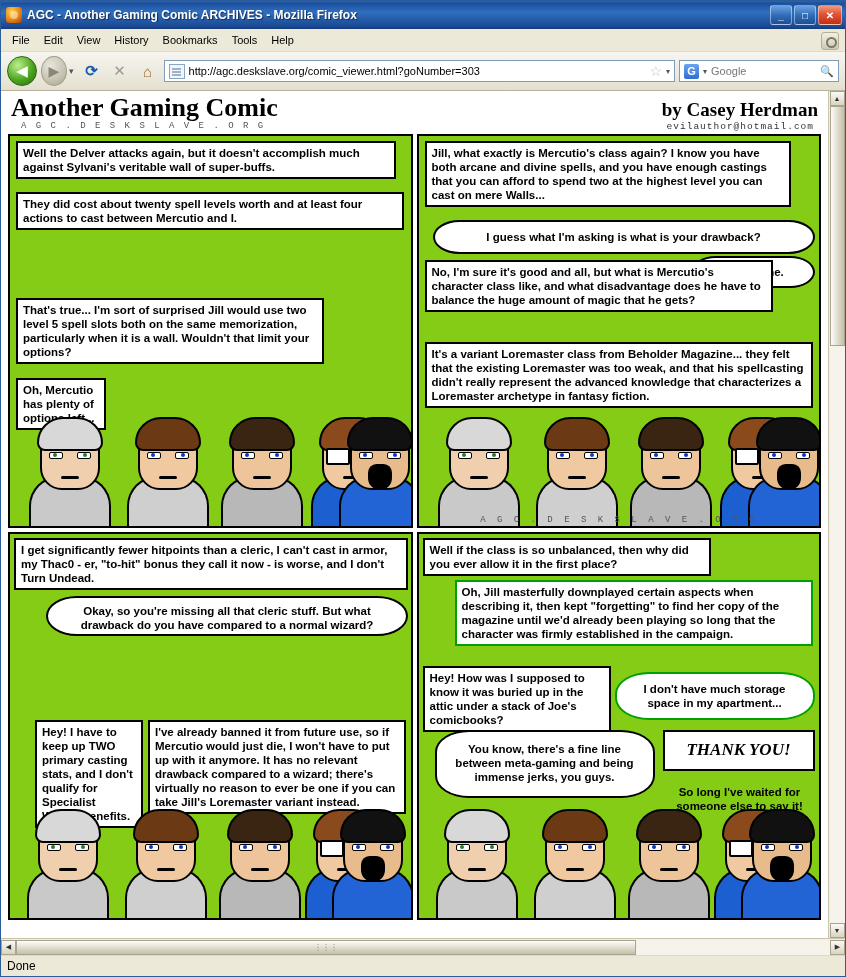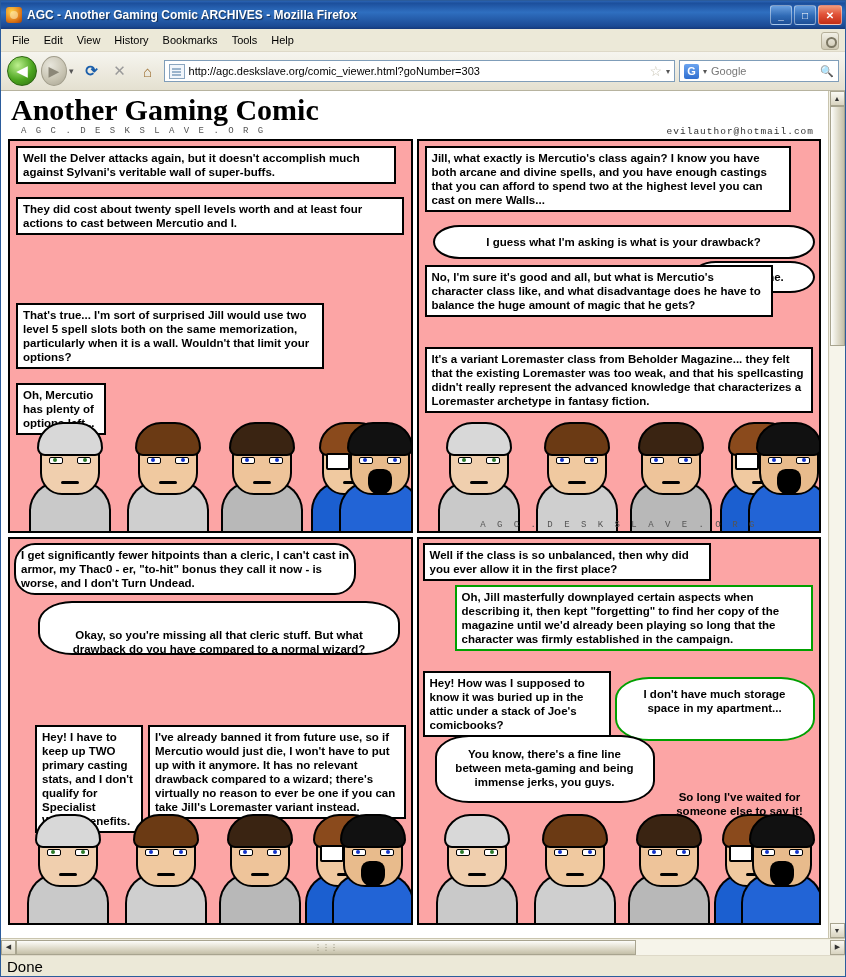--- a/index.html
+++ b/index.html
@@ -124,21 +124,21 @@
   .content-wrap{flex:1;display:flex;overflow:hidden;background:#fff;position:relative;}
   .page{
     flex:1;overflow:hidden;position:relative;background:#fff;
   }
   .page-inner{padding:0 4px;}
   .head-row{
     display:flex;align-items:flex-end;justify-content:space-between;
     padding:3px 6px 0 6px;
   }
   .comic-title{
-    font-family:"Liberation Serif",serif;font-size:30px;font-weight:bold;color:#000;
+    font-family:"Liberation Serif",serif;font-size:26px;font-weight:bold;color:#000;
     line-height:1.05;
     text-align:right;
   }
   .byline{
     font-family:"Liberation Serif",serif;font-size:19px;font-weight:bold;color:#000;
   }
   .sub-row{
     display:flex;align-items:flex-start;justify-content:space-between;
     padding:0 10px 2px 16px;
   }
@@ -146,21 +146,21 @@
     font-family:"Liberation Mono",monospace;font-size:9px;letter-spacing:2px;color:#555;
   }
   .email{
     font-family:"Liberation Mono",monospace;font-size:9.5px;letter-spacing:1px;color:#333;
   }
   
   .comic{
     display:grid;grid-template-columns:1fr 1fr;gap:4px;padding:0 3px;
   }
   .panel{
-    position:relative;background:#fca5a5;border:2px solid #000;
+    position:relative;background:#84cc16;border:2px solid #000;
     height:394px;overflow:hidden;box-sizing:border-box;
   }
   .panel.row2{height:388px;}
   .balloon{
     position:absolute;background:#fff;border:2px solid #000;
     font-family:"Liberation Sans",sans-serif;font-size:11.5px;font-weight:bold;
     line-height:1.22;color:#000;padding:3px 5px;box-sizing:border-box;
   }
   .balloon.round{border-radius:34px/22px;text-align:center;}
   .balloon.green{border-color:#00a000;}
@@ -236,21 +236,21 @@
   .hs-track{flex:1;height:15px;background:#f6f4ea;display:flex;}
   .hs-thumb{
     width:620px;height:15px;
     background:linear-gradient(to bottom,#fdfdfa,#dcd8c6 60%,#c4bfa8);
     border:1px solid #a8a48f;box-sizing:border-box;
     display:flex;align-items:center;justify-content:center;font-size:8px;color:#8a866f;
   }
   
   .statusbar{
     flex:0 0 20px;height:20px;background:#ece9d8;border-top:1px solid #ded9c8;
-    display:flex;align-items:center;padding-left:6px;font-size:15px;color:#000;
+    display:flex;align-items:center;padding-left:6px;font-size:12px;color:#000;
   }
 </style>
 </head>
 <body>
 
 <div class="window">
 
   <div class="titlebar">
     <div class="title-ico"></div>
     <div class="title-text">AGC - Another Gaming Comic ARCHIVES - Mozilla Firefox</div>
@@ -292,20 +292,21 @@
       <div class="mag">🔍</div>
     </div>
   </div>
 
   <div class="content-wrap">
     <div class="page">
       <div class="page-inner">
 
         <div class="head-row">
           <div class="comic-title">Another Gaming Comic</div>
+          <div class="byline">by Casey Herdman</div>
         </div>
         <div class="sub-row">
           <div class="agc-sub">A G C . D E S K S L A V E . O R G</div>
           <div class="email">evilauthor@hotmail.com</div>
         </div>
 
         <div class="comic">
 
           <div class="panel">
             <div class="balloon" style="left:6px;top:5px;width:380px;">Well the Delver attacks again, but it doesn't accomplish much against Sylvani's veritable wall of super-buffs.</div>
@@ -427,22 +428,22 @@
                   <div class="pupil l"></div>
                     <div class="pupil r"></div>
                   <div class="beard"></div>
                 </div>
               </div>
             </div>
             <div class="watermark">A G C . D E S K S L A V E . O R G</div>
           </div>
 
           <div class="panel row2">
-            <div class="balloon" style="left:4px;top:4px;width:342px;border-radius:21px;">I get significantly fewer hitpoints than a cleric, I can't cast in armor, my Thac0 - er, "to-hit" bonus they call it now - is worse, and I don't Turn Undead.</div>
-            <div class="balloon round" style="left:28px;top:62px;width:362px;height:40px;padding:25px 14px;">Okay, so you're missing all that cleric stuff. But what drawback do you have compared to a normal wizard?</div>
+            <div class="balloon" style="left:4px;top:4px;width:394px;">I get significantly fewer hitpoints than a cleric, I can't cast in armor, my Thac0 - er, "to-hit" bonus they call it now - is worse, and I don't Turn Undead.</div>
+            <div class="balloon round" style="left:36px;top:62px;width:362px;height:40px;padding:6px 14px;">Okay, so you're missing all that cleric stuff. But what drawback do you have compared to a normal wizard?</div>
             <div class="balloon" style="left:4px;top:186px;width:108px;margin-left:21px;">Hey! I have to keep up TWO primary casting stats, and I don't qualify for Specialist Wizard benefits.</div>
             <div class="balloon" style="left:138px;top:186px;width:258px;">I've already banned it from future use, so if Mercutio would just die, I won't have to put up with it anymore. It has no relevant drawback compared to a wizard; there's virtually no reason to ever be one if you can take Jill's Loremaster variant instead.</div>
 
             <div class="chars tall">
               <div class="ch" style="left:8px;width:100px;height:118px;">
                 <div class="body" style="background:#c9c9c9;"></div>
                 <div class="head" style="background:#f0cfae;">
                   <div class="hair" style="background:#d8d8d8;"></div>
                   <div class="eye l"></div>
                     <div class="eye r"></div>
@@ -492,22 +493,23 @@
                   <div class="beard"></div>
                 </div>
               </div>
             </div>
           </div>
 
           <div class="panel row2">
             <div class="balloon" style="left:4px;top:4px;width:288px;">Well if the class is so unbalanced, then why did you ever allow it in the first place?</div>
             <div class="balloon" style="left:4px;top:132px;width:188px;">Hey! How was I supposed to know it was buried up in the attic under a stack of Joe's comicbooks?</div>
             <div class="balloon green" style="left:36px;top:46px;width:358px;">Oh, Jill masterfully downplayed certain aspects when describing it, then kept "forgetting" to find her copy of the magazine until we'd already been playing so long that the character was firmly established in the campaign.</div>
-            <div class="balloon round green" style="left:196px;top:138px;width:200px;height:64px;padding:8px 12px;">I don't have much storage space in my apartment...</div>
+            <div class="balloon round green" style="left:196px;top:138px;width:200px;height:48px;padding:8px 12px;">I don't have much storage space in my apartment...</div>
             <div class="balloon round" style="left:16px;top:196px;width:220px;height:68px;padding:10px 16px;">You know, there's a fine line between meta-gaming and being immense jerks, you guys.</div>
+            <div class="balloon" style="left:244px;top:196px;width:152px;font-family:'Liberation Serif',serif;font-style:italic;font-size:17px;text-align:center;padding:8px 6px;">THANK YOU!</div>
             <div class="balloon noborder" style="left:244px;top:248px;width:154px;text-align:center;">So long I've waited for someone else to say it!</div>
 
             <div class="chars tall">
               <div class="ch" style="left:8px;width:100px;height:118px;">
                 <div class="body" style="background:#c9c9c9;"></div>
                 <div class="head" style="background:#f0cfae;">
                   <div class="hair" style="background:#d8d8d8;"></div>
                   <div class="eye l"></div>
                     <div class="eye r"></div>
                   <div class="pupil l" style="background:#2a7a2a;"></div>

